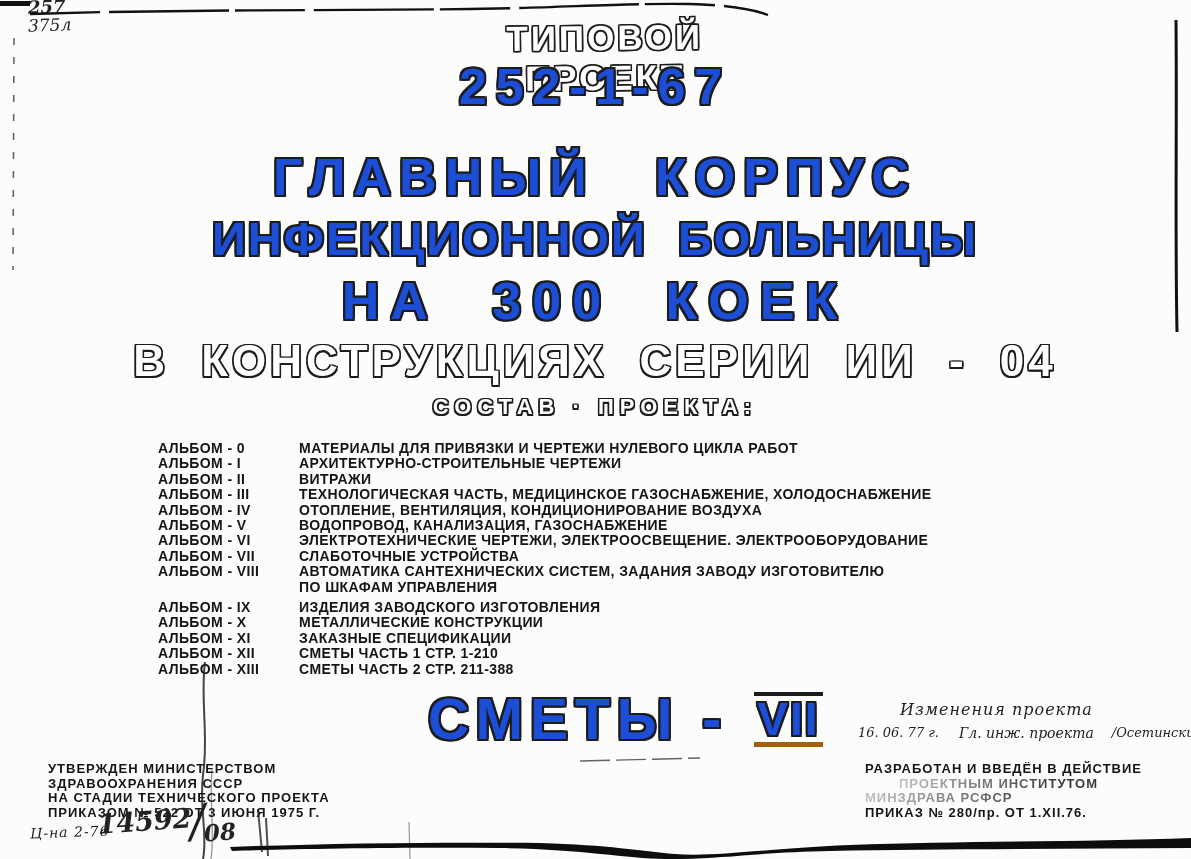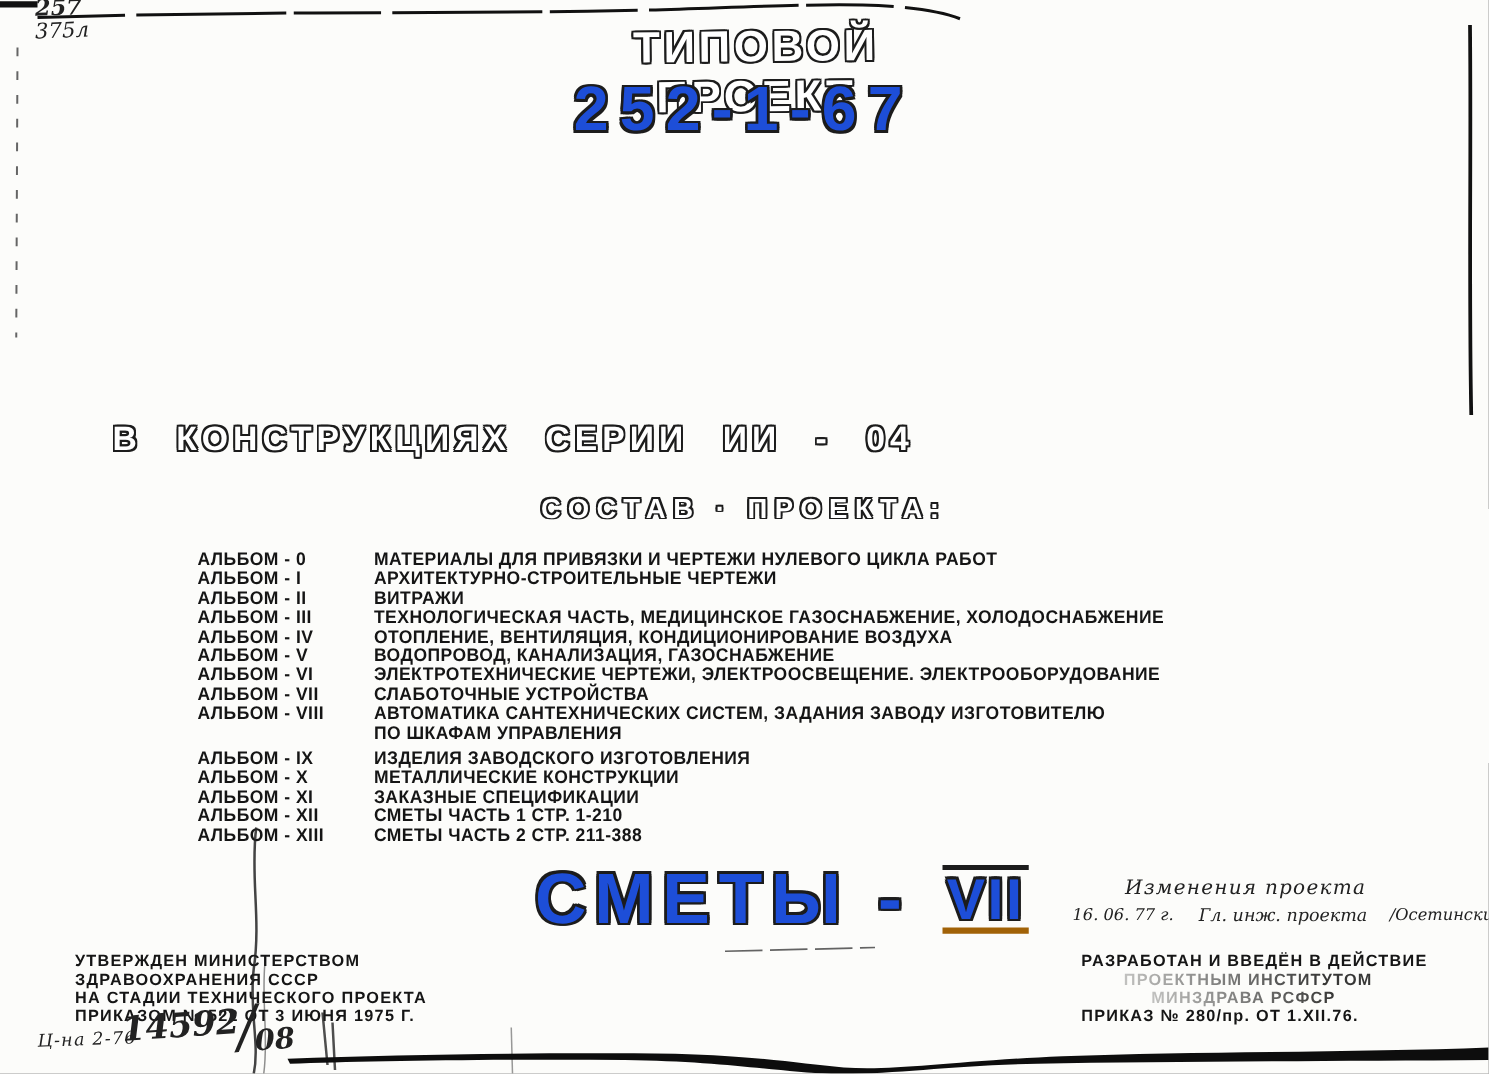--- a/index.html
+++ b/index.html
@@ -22,66 +22,71 @@
     text-shadow:
       -1.5px -1.5px 0 #1c1c1c, 1.5px -1.5px 0 #1c1c1c, -1.5px 1.5px 0 #1c1c1c, 1.5px 1.5px 0 #1c1c1c,
       -1.5px 0 0 #1c1c1c, 1.5px 0 0 #1c1c1c, 0 -1.5px 0 #1c1c1c, 0 1.5px 0 #1c1c1c;
   }
   .doc-type{left:430px;top:18px;width:350px;text-align:center;font-size:35px;letter-spacing:3px;transform:rotate(-.6deg);}
   .proj-num{left:420px;top:58px;width:350px;text-align:center;font-size:50px;letter-spacing:9px;}
   .title{left:90px;top:146px;width:1010px;text-align:center;line-height:62px;}
   .title .t1{font-size:52px;letter-spacing:8px;word-spacing:38px;}
   .title .t2{font-size:47px;letter-spacing:2px;word-spacing:16px;}
   .title .t3{font-size:52px;letter-spacing:11px;word-spacing:28px;}
-  .series{left:90px;top:336px;width:1010px;text-align:left;font-size:27px;letter-spacing:4px;word-spacing:16px;}
+  .series{left:90px;top:336px;width:1010px;text-align:center;font-size:44px;letter-spacing:4px;word-spacing:16px;}
   .contents-head{left:90px;top:394px;width:1010px;text-align:center;font-size:22px;letter-spacing:6px;}
   .albums{left:158px;top:441px;width:980px;transform:scaleX(.96);transform-origin:left top;}
   .album-row{display:flex;font-size:14.6px;font-weight:bold;line-height:15.4px;letter-spacing:.4px;}
   .album-row .lbl{width:147px;flex:0 0 147px;}
   .album-row .dsc{white-space:pre-line;}
   .gap-before{margin-top:5px;}
   .banner{left:428px;top:686px;display:flex;align-items:center;}
   .banner .pfx{font-size:57px;letter-spacing:7px;}
   .banner .num{font-size:46px;letter-spacing:2px;margin-left:26px;border-top:4px solid #1c1c1c;border-bottom:5px solid #a16207;padding:0 3px;line-height:46px;}
   .hand{font-family:"DejaVu Serif",serif;font-style:italic;color:#222;}
   .changes{left:858px;top:700px;width:330px;}
   .changes .c1{font-size:16px;margin-left:42px;letter-spacing:1px;}
   .changes .c2{display:flex;align-items:flex-start;font-size:13px;margin-top:6px;white-space:nowrap;}
   .changes .c2 .role{margin-left:20px;font-size:14px;}
   .changes .c2 .name{margin-left:10px;}
   .stamp-sm{font-weight:bold;font-size:13px;line-height:14.5px;letter-spacing:1px;white-space:nowrap;}
-  .approval{left:60px;top:762px;}
+  .approval{left:48px;top:762px;}
   .develop{left:865px;top:762px;width:280px;}
   .develop .d2,.develop .d3{
     -webkit-mask-image:linear-gradient(to right,rgba(0,0,0,.3),#000 65%);
     mask-image:linear-gradient(to right,rgba(0,0,0,.3),#000 65%);
     opacity:.85;filter:blur(.3px);
   }
   .develop .d2{margin-left:34px;}
-  .develop .d3{margin-left:56px;}
+  .develop .d3{}
   .inv{left:98px;top:804px;display:flex;align-items:flex-start;transform:rotate(-4deg);}
   .inv .n1{font-size:27px;font-weight:bold;}
   .inv .sl{font-size:46px;font-weight:normal;line-height:38px;margin:0 -2px;}
   .inv .n2{font-size:23px;font-weight:bold;margin-top:18px;}
   .price{left:30px;top:824px;font-size:14px;transform:rotate(-2deg);letter-spacing:1px;}
   .corner257{left:28px;top:-4px;font-size:18px;font-weight:bold;transform:rotate(-2deg);}
   .corner375{left:28px;top:15px;font-size:17px;transform:rotate(-2deg);}
   svg.artifacts{position:absolute;left:0;top:0;pointer-events:none;}
 </style>
 </head>
 <body>
 
 <div class="page">
 
   <div class="abs hand corner257">257</div>
   <div class="abs hand corner375">375л</div>
 
   <div class="abs ol1 doc-type">ТИПОВОЙ ПРОЕКТ</div>
   <div class="abs ol2 proj-num">252-1-67</div>
 
+  <div class="abs title">
+    <div class="ol2 t1">ГЛАВНЫЙ КОРПУС</div>
+    <div class="ol2 t2">ИНФЕКЦИОННОЙ БОЛЬНИЦЫ</div>
+    <div class="ol2 t3">НА 300 КОЕК</div>
+  </div>
   <div class="abs ol1 series">В КОНСТРУКЦИЯХ СЕРИИ  ИИ - 04</div>
 
   <div class="abs ol1 contents-head">СОСТАВ · ПРОЕКТА:</div>
 
   <div class="abs albums">
     <div class="album-row">
         <span class="lbl">АЛЬБОМ - 0</span>
         <span class="dsc">МАТЕРИАЛЫ ДЛЯ ПРИВЯЗКИ И ЧЕРТЕЖИ НУЛЕВОГО ЦИКЛА РАБОТ</span>
       </div>
     <div class="album-row">

